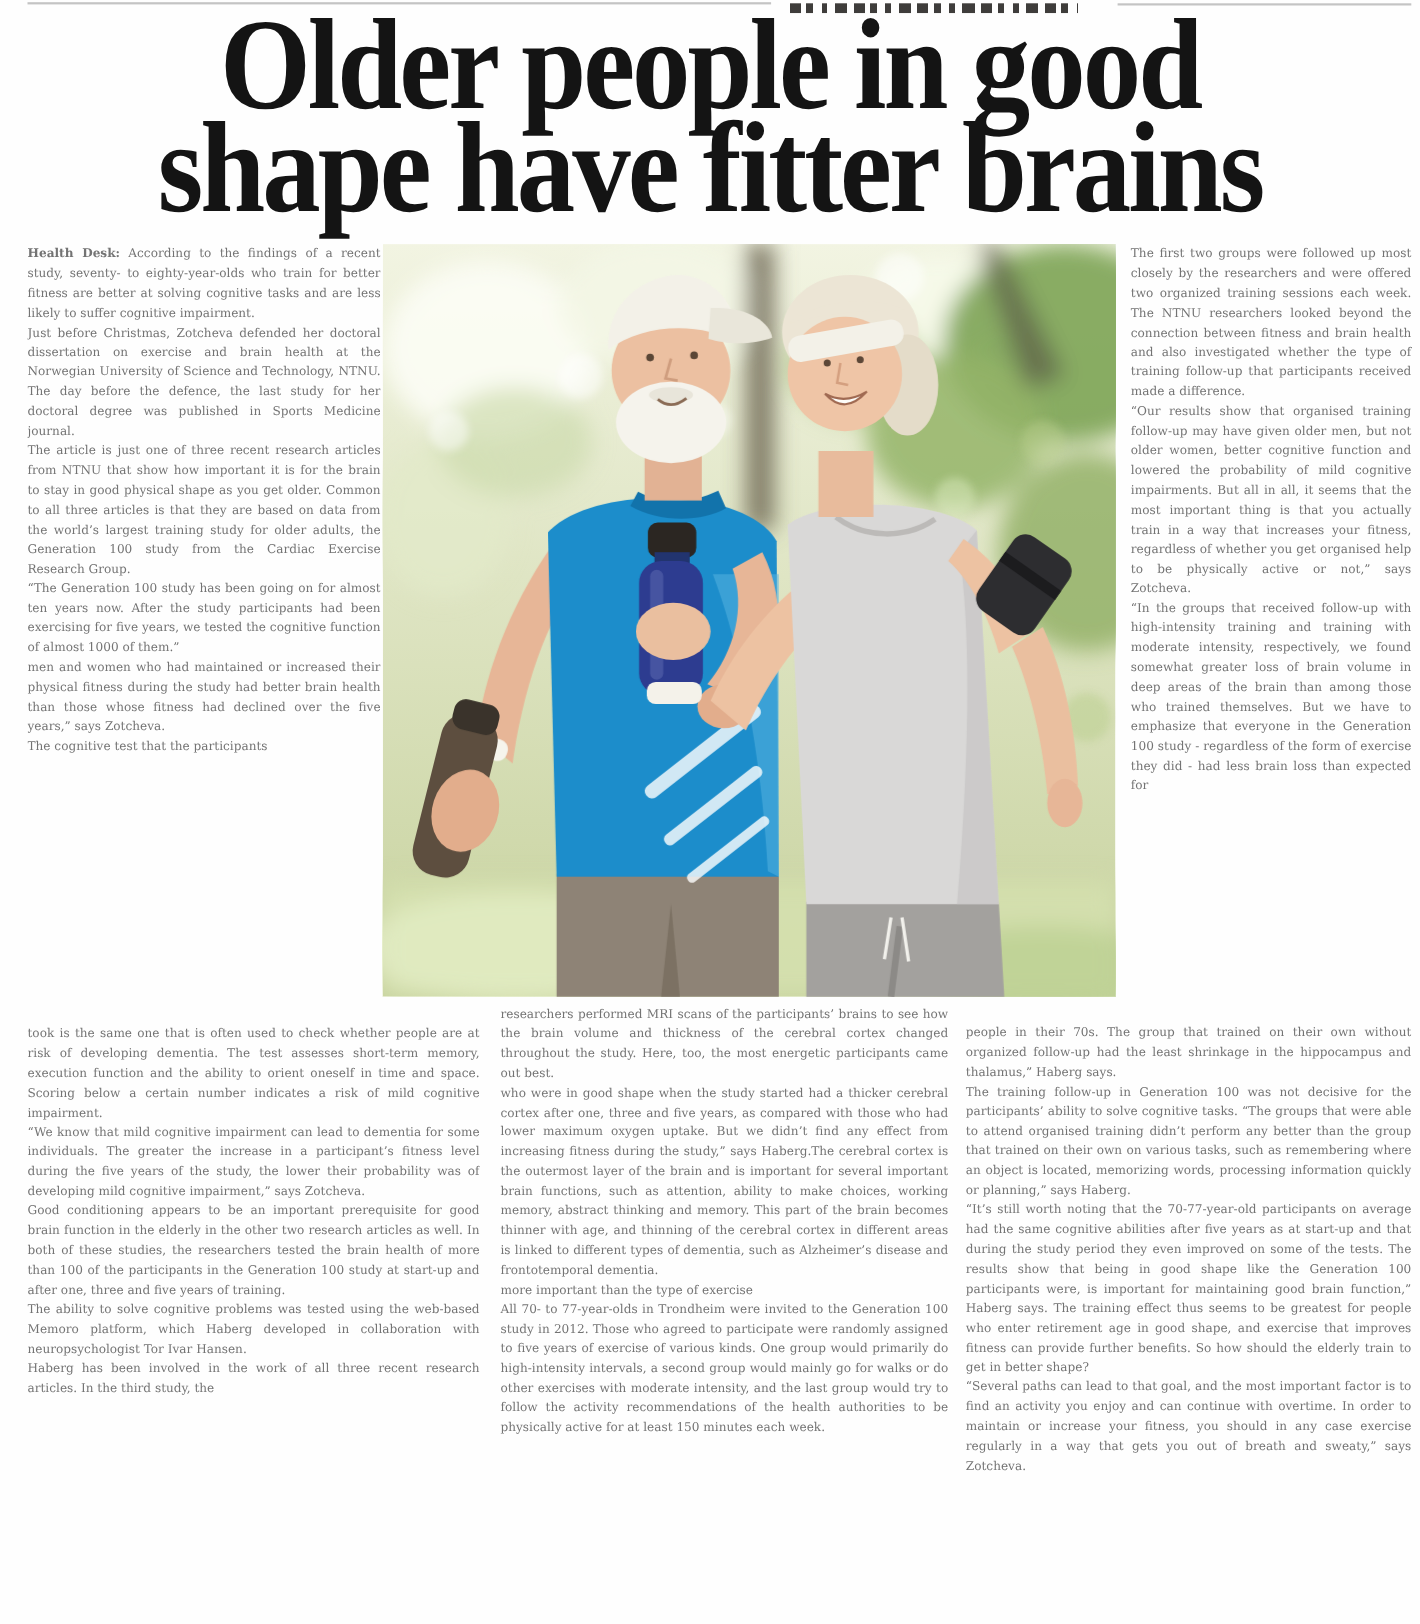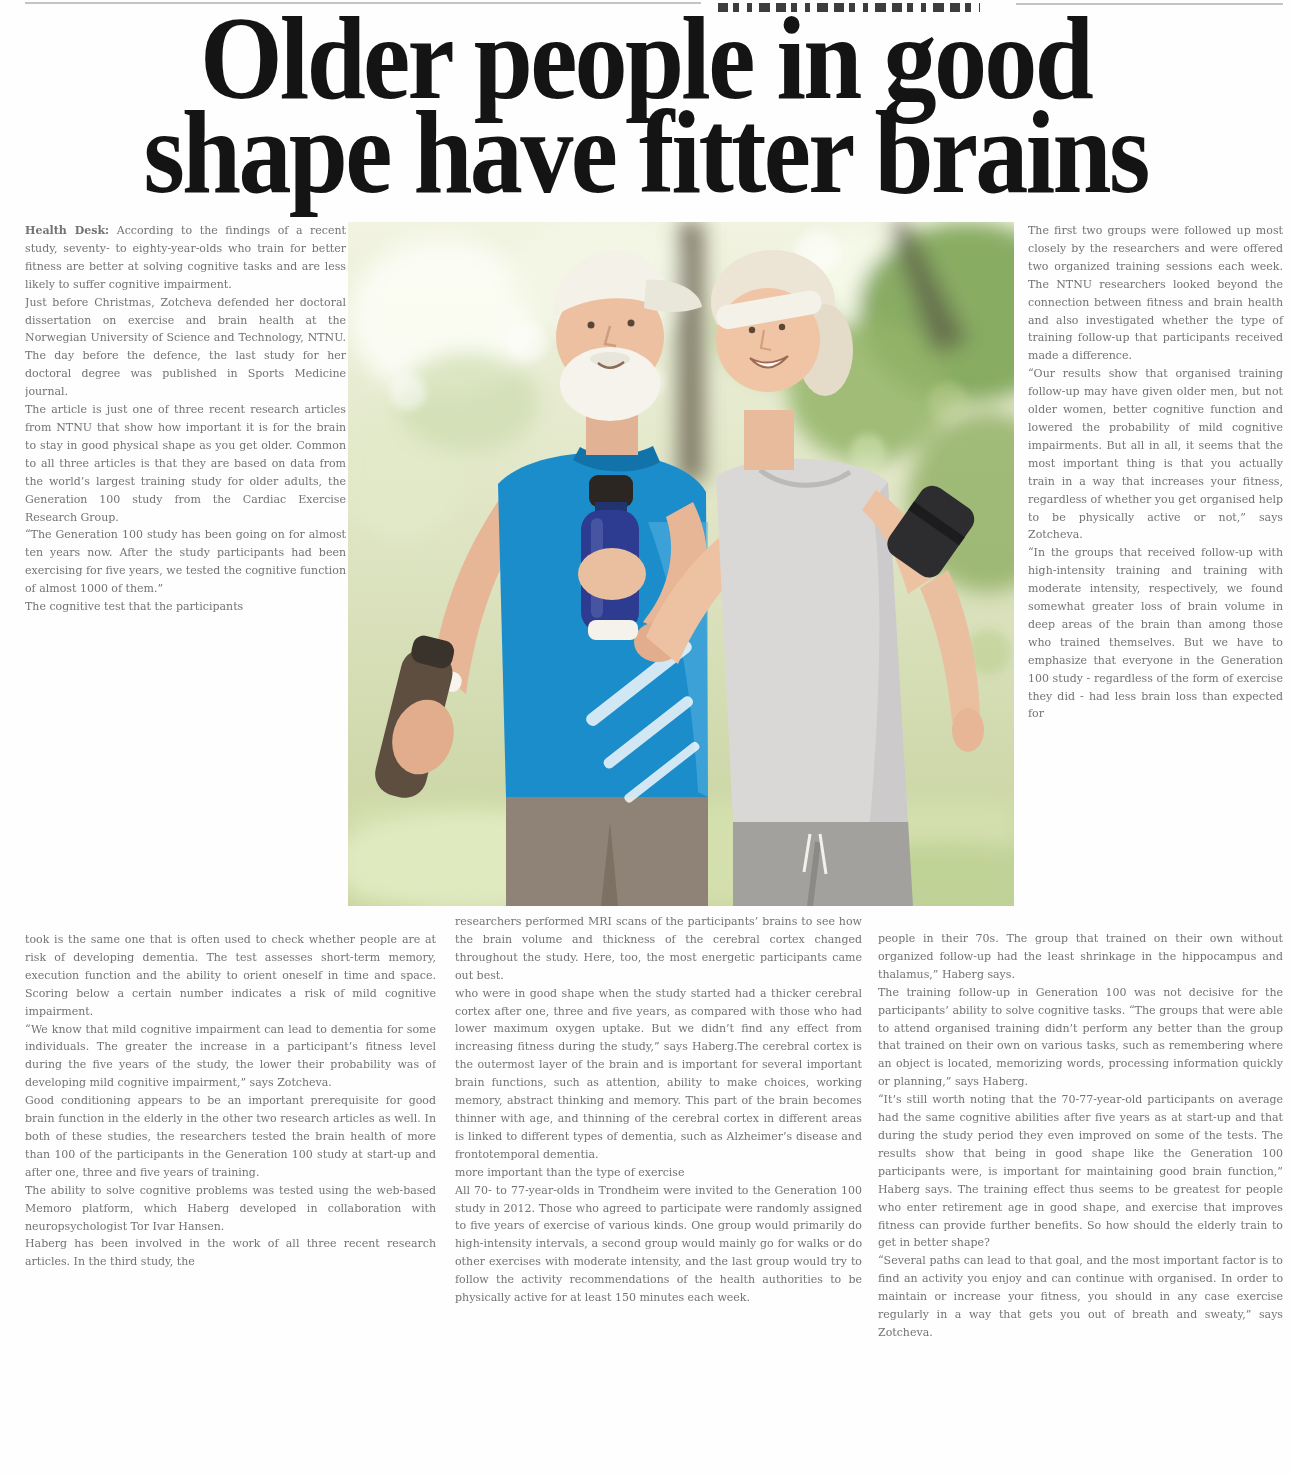--- a/index.html
+++ b/index.html
@@ -40,20 +40,21 @@
   <div id="headline">
     <div>Older people in good</div>
     <div>shape have fitter brains</div>
   </div>
 
   <div id="col1a" class="bodycol">
     <p><span class="lead-label">Health Desk:</span><span> According to the findings of a recent study, seventy- to eighty-year-olds who train for better fitness are better at solving cognitive tasks and are less likely to suffer cognitive impairment.</span></p>
       <p>Just before Christmas, Zotcheva defended her doctoral dissertation on exercise and brain health at the Norwegian University of Science and Technology, NTNU. The day before the defence, the last study for her doctoral degree was published in Sports Medicine journal.</p>
       <p>The article is just one of three recent research articles from NTNU that show how important it is for the brain to stay in good physical shape as you get older. Common to all three articles is that they are based on data from the world’s largest training study for older adults, the Generation 100 study from the Cardiac Exercise Research Group.</p>
       <p>“The Generation 100 study has been going on for almost ten years now. After the study participants had been exercising for five years, we tested the cognitive function of almost 1000 of them.”</p>
+      <p>men and women who had maintained or increased their physical fitness during the study had better brain health than those whose fitness had declined over the five years,” says Zotcheva.</p>
       <p>The cognitive test that the participants</p>
     </div>
 
   <div id="col1b" class="bodycol">
       <p>took is the same one that is often used to check whether people are at risk of developing dementia. The test assesses short-term memory, execution function and the ability to orient oneself in time and space. Scoring below a certain number indicates a risk of mild cognitive impairment.</p>
       <p>“We know that mild cognitive impairment can lead to dementia for some individuals. The greater the increase in a participant’s fitness level during the five years of the study, the lower their probability was of developing mild cognitive impairment,” says Zotcheva.</p>
       <p>Good conditioning appears to be an important prerequisite for good brain function in the elderly in the other two research articles as well. In both of these studies, the researchers tested the brain health of more than 100 of the participants in the Generation 100 study at start-up and after one, three and five years of training.</p>
       <p>The ability to solve cognitive problems was tested using the web-based Memoro platform, which Haberg developed in collaboration with neuropsychologist Tor Ivar Hansen.</p>
       <p>Haberg has been involved in the work of all three recent research articles. In the third study, the</p>
     </div>
@@ -68,21 +69,21 @@
   <div id="col4" class="bodycol">
       <p>The first two groups were followed up most closely by the researchers and were offered two organized training sessions each week. The NTNU researchers looked beyond the connection between fitness and brain health and also investigated whether the type of training follow-up that participants received made a difference.</p>
       <p>“Our results show that organised training follow-up may have given older men, but not older women, better cognitive function and lowered the probability of mild cognitive impairments. But all in all, it seems that the most important thing is that you actually train in a way that increases your fitness, regardless of whether you get organised help to be physically active or not,” says Zotcheva.</p>
       <p>“In the groups that received follow-up with high-intensity training and training with moderate intensity, respectively, we found somewhat greater loss of brain volume in deep areas of the brain than among those who trained themselves. But we have to emphasize that everyone in the Generation 100 study - regardless of the form of exercise they did - had less brain loss than expected for</p>
     </div>
 
   <div id="col3" class="bodycol">
       <p>people in their 70s. The group that trained on their own without organized follow-up had the least shrinkage in the hippocampus and thalamus,” Haberg says.</p>
       <p>The training follow-up in Generation 100 was not decisive for the participants’ ability to solve cognitive tasks. “The groups that were able to attend organised training didn’t perform any better than the group that trained on their own on various tasks, such as remembering where an object is located, memorizing words, processing information quickly or planning,” says Haberg.</p>
       <p>“It’s still worth noting that the 70-77-year-old participants on average had the same cognitive abilities after five years as at start-up and that during the study period they even improved on some of the tests. The results show that being in good shape like the Generation 100 participants were, is important for maintaining good brain function,” Haberg says. The training effect thus seems to be greatest for people who enter retirement age in good shape, and exercise that improves fitness can provide further benefits. So how should the elderly train to get in better shape?</p>
-      <p>“Several paths can lead to that goal, and the most important factor is to find an activity you enjoy and can continue with organised. In order to maintain or increase your fitness, you should in any case exercise regularly in a way that gets you out of breath and sweaty,” says Zotcheva.</p>
+      <p>“Several paths can lead to that goal, and the most important factor is to find an activity you enjoy and can continue with overtime. In order to maintain or increase your fitness, you should in any case exercise regularly in a way that gets you out of breath and sweaty,” says Zotcheva.</p>
     </div>
 
   <svg id="photo" viewBox="0 0 666 684">
     <defs>
       <linearGradient id="bgGrad" x1="0" y1="0" x2="0" y2="1">
         <stop offset="0" stop-color="#f2f4e2"></stop>
         <stop offset="1" stop-color="#c7d29e"></stop>
       </linearGradient>
       <filter id="b9" x="-40%" y="-40%" width="180%" height="180%">
           <feGaussianBlur stdDeviation="10"></feGaussianBlur>

